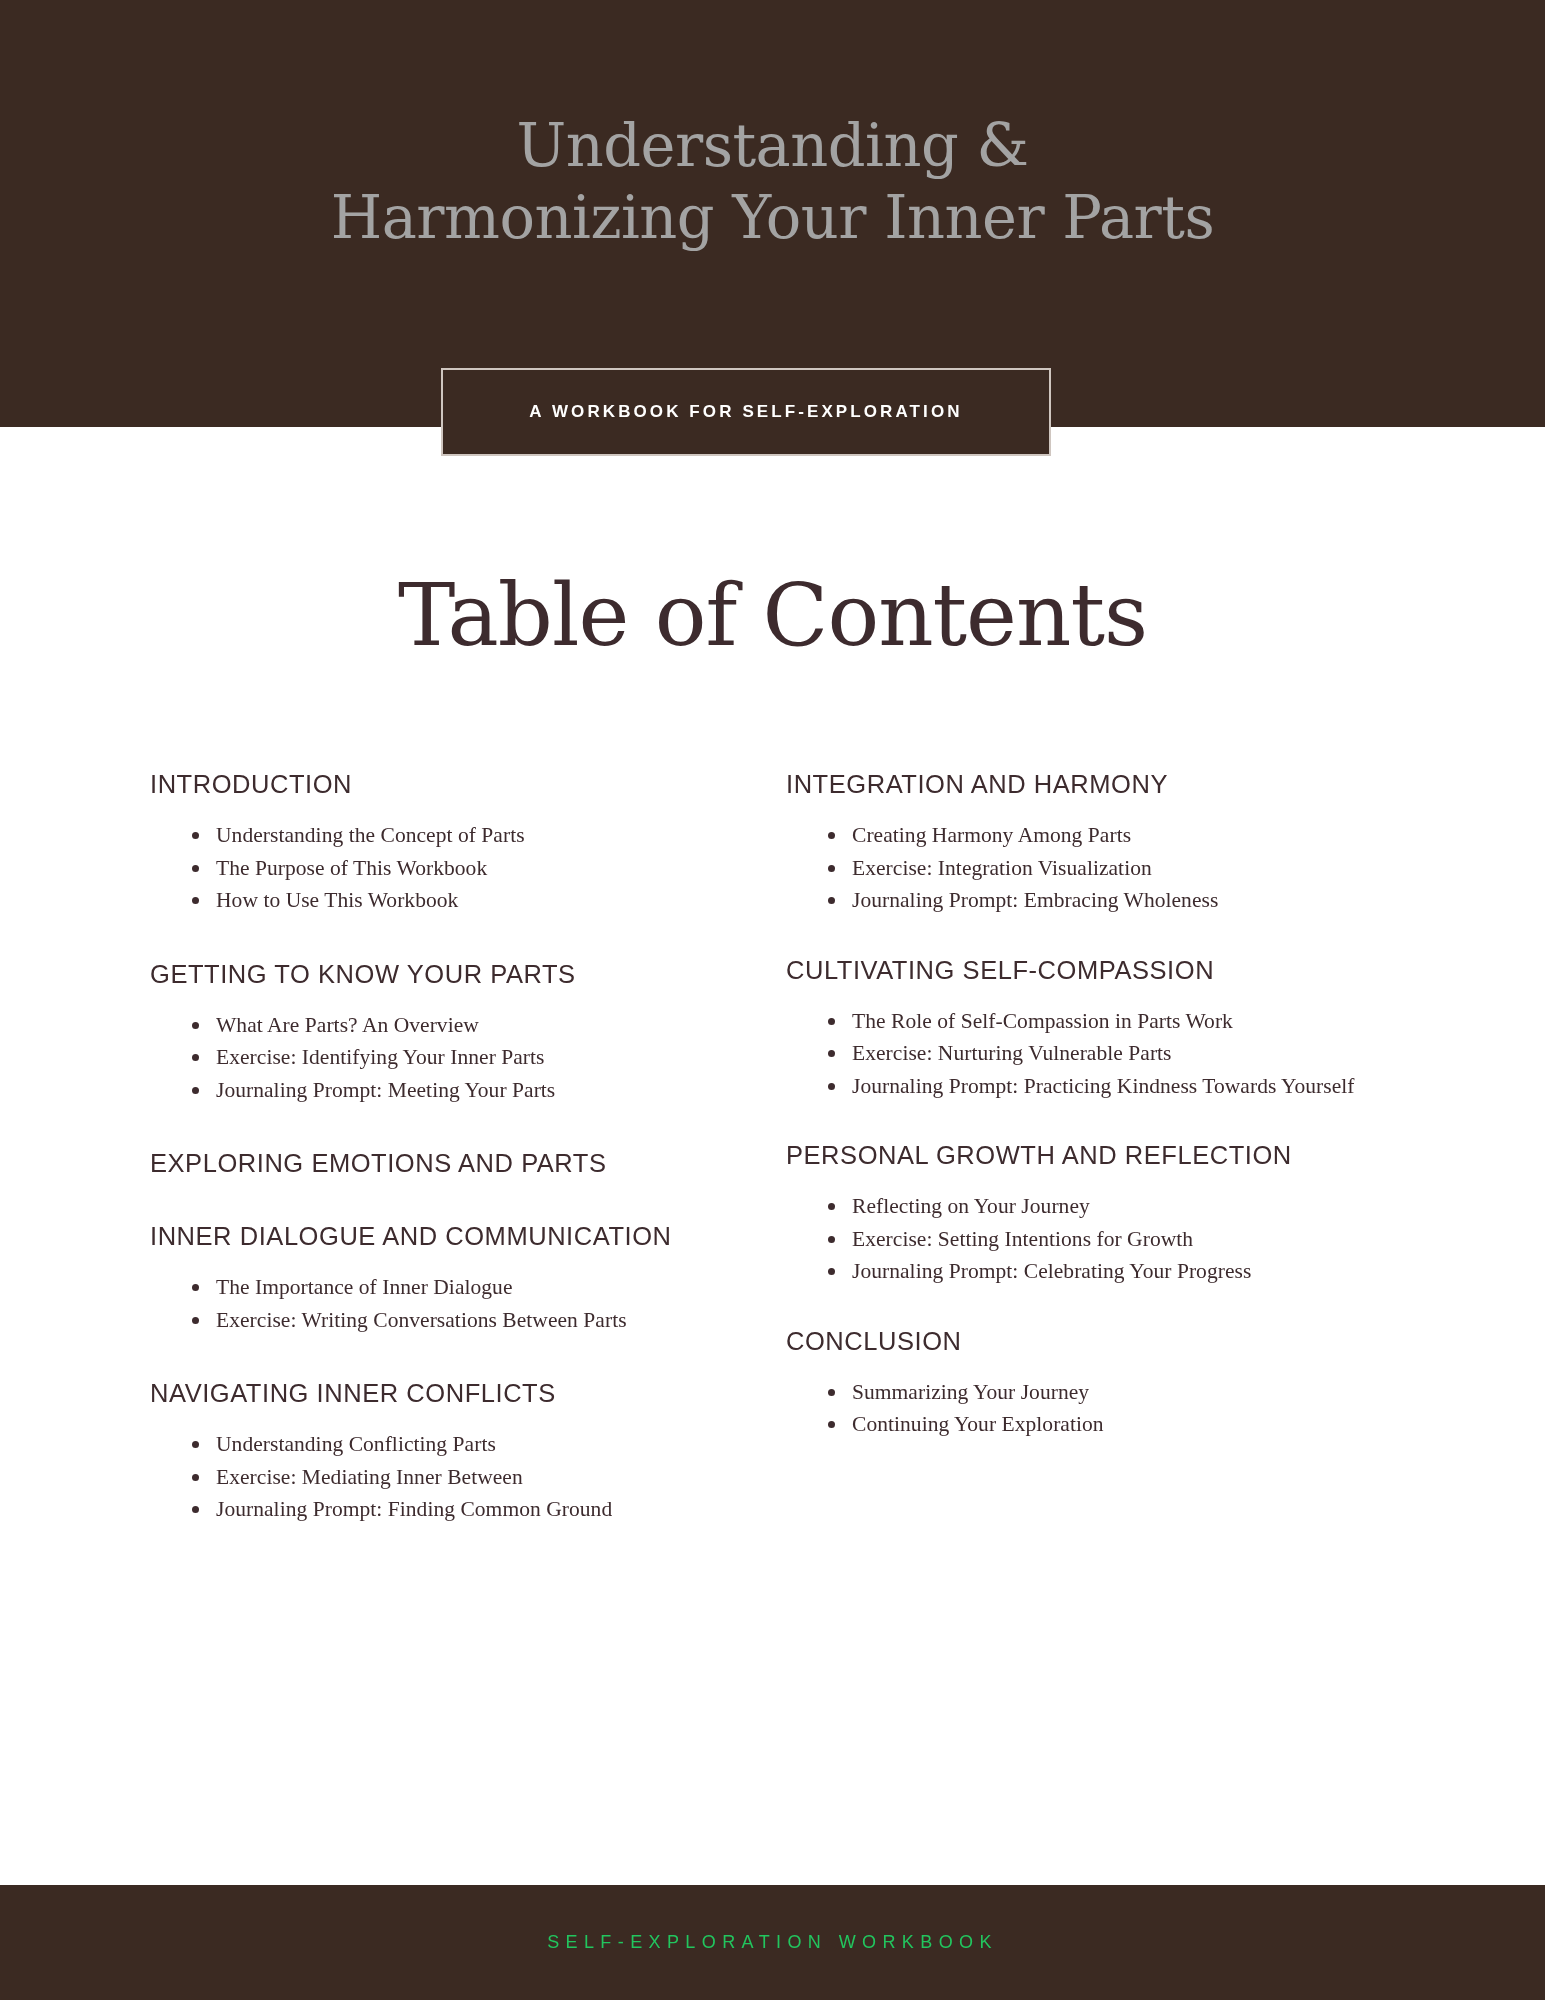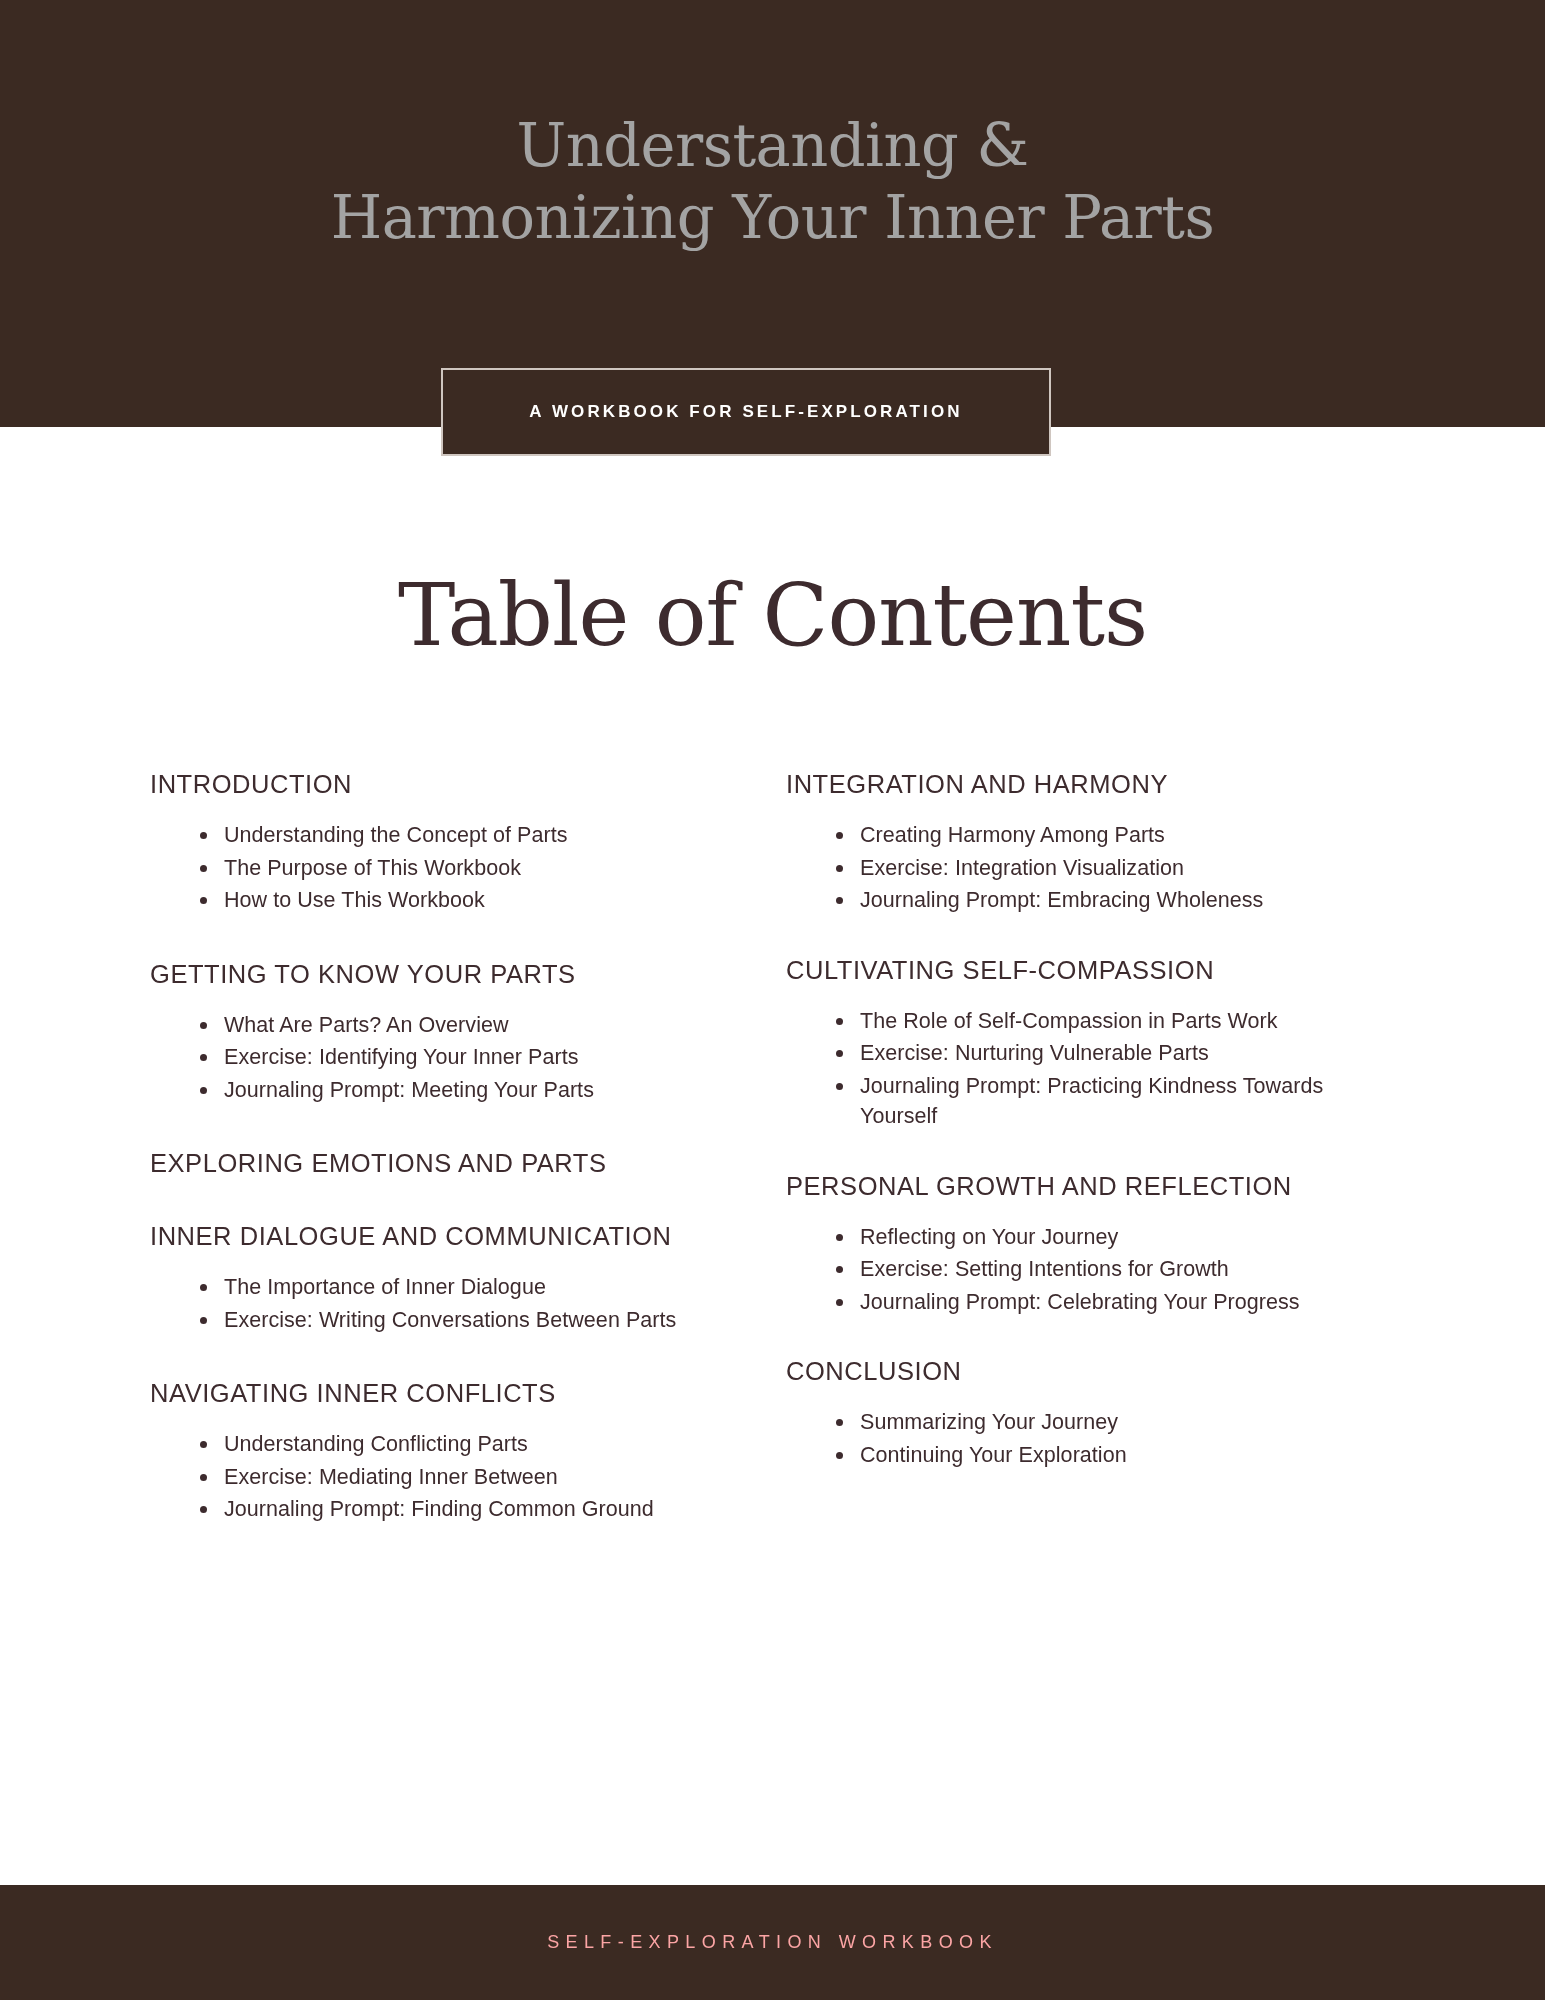--- a/index.html
+++ b/index.html
@@ -96,23 +96,24 @@
 
   .section-heading {
     color: #3d2b2e;
     font-size: 25.5px;
     font-weight: 400;
     letter-spacing: 0.55px;
     margin: 0 0 21px 0;
     white-space: nowrap;
   }
   .section-list {
-    margin: 8px;
+    margin: 0;
     padding: 0 0 0 40px;
     list-style: none;
+    font-family: Liberation Serif, serif;
   }
   .section-list li {
     position: relative;
     color: #3d2b2e;
     font-size: 21.5px;
     line-height: 1.42;
     padding-left: 26px;
     margin-bottom: 2px;
     letter-spacing: 0.05px;
   }
@@ -137,21 +138,21 @@
     left: 0;
     bottom: 0;
     width: 1545px;
     height: 115px;
     background: #3b2a22;
     display: flex;
     align-items: center;
     justify-content: center;
   }
   .footer-text {
-    color: #fca5a5;
+    color: #22c55e;
     font-size: 18px;
     letter-spacing: 6.4px;
     font-weight: 400;
     font-family: "Liberation Sans", sans-serif;
   }
 </style>
 </head>
 <body>
 
 <div class="header-band">

